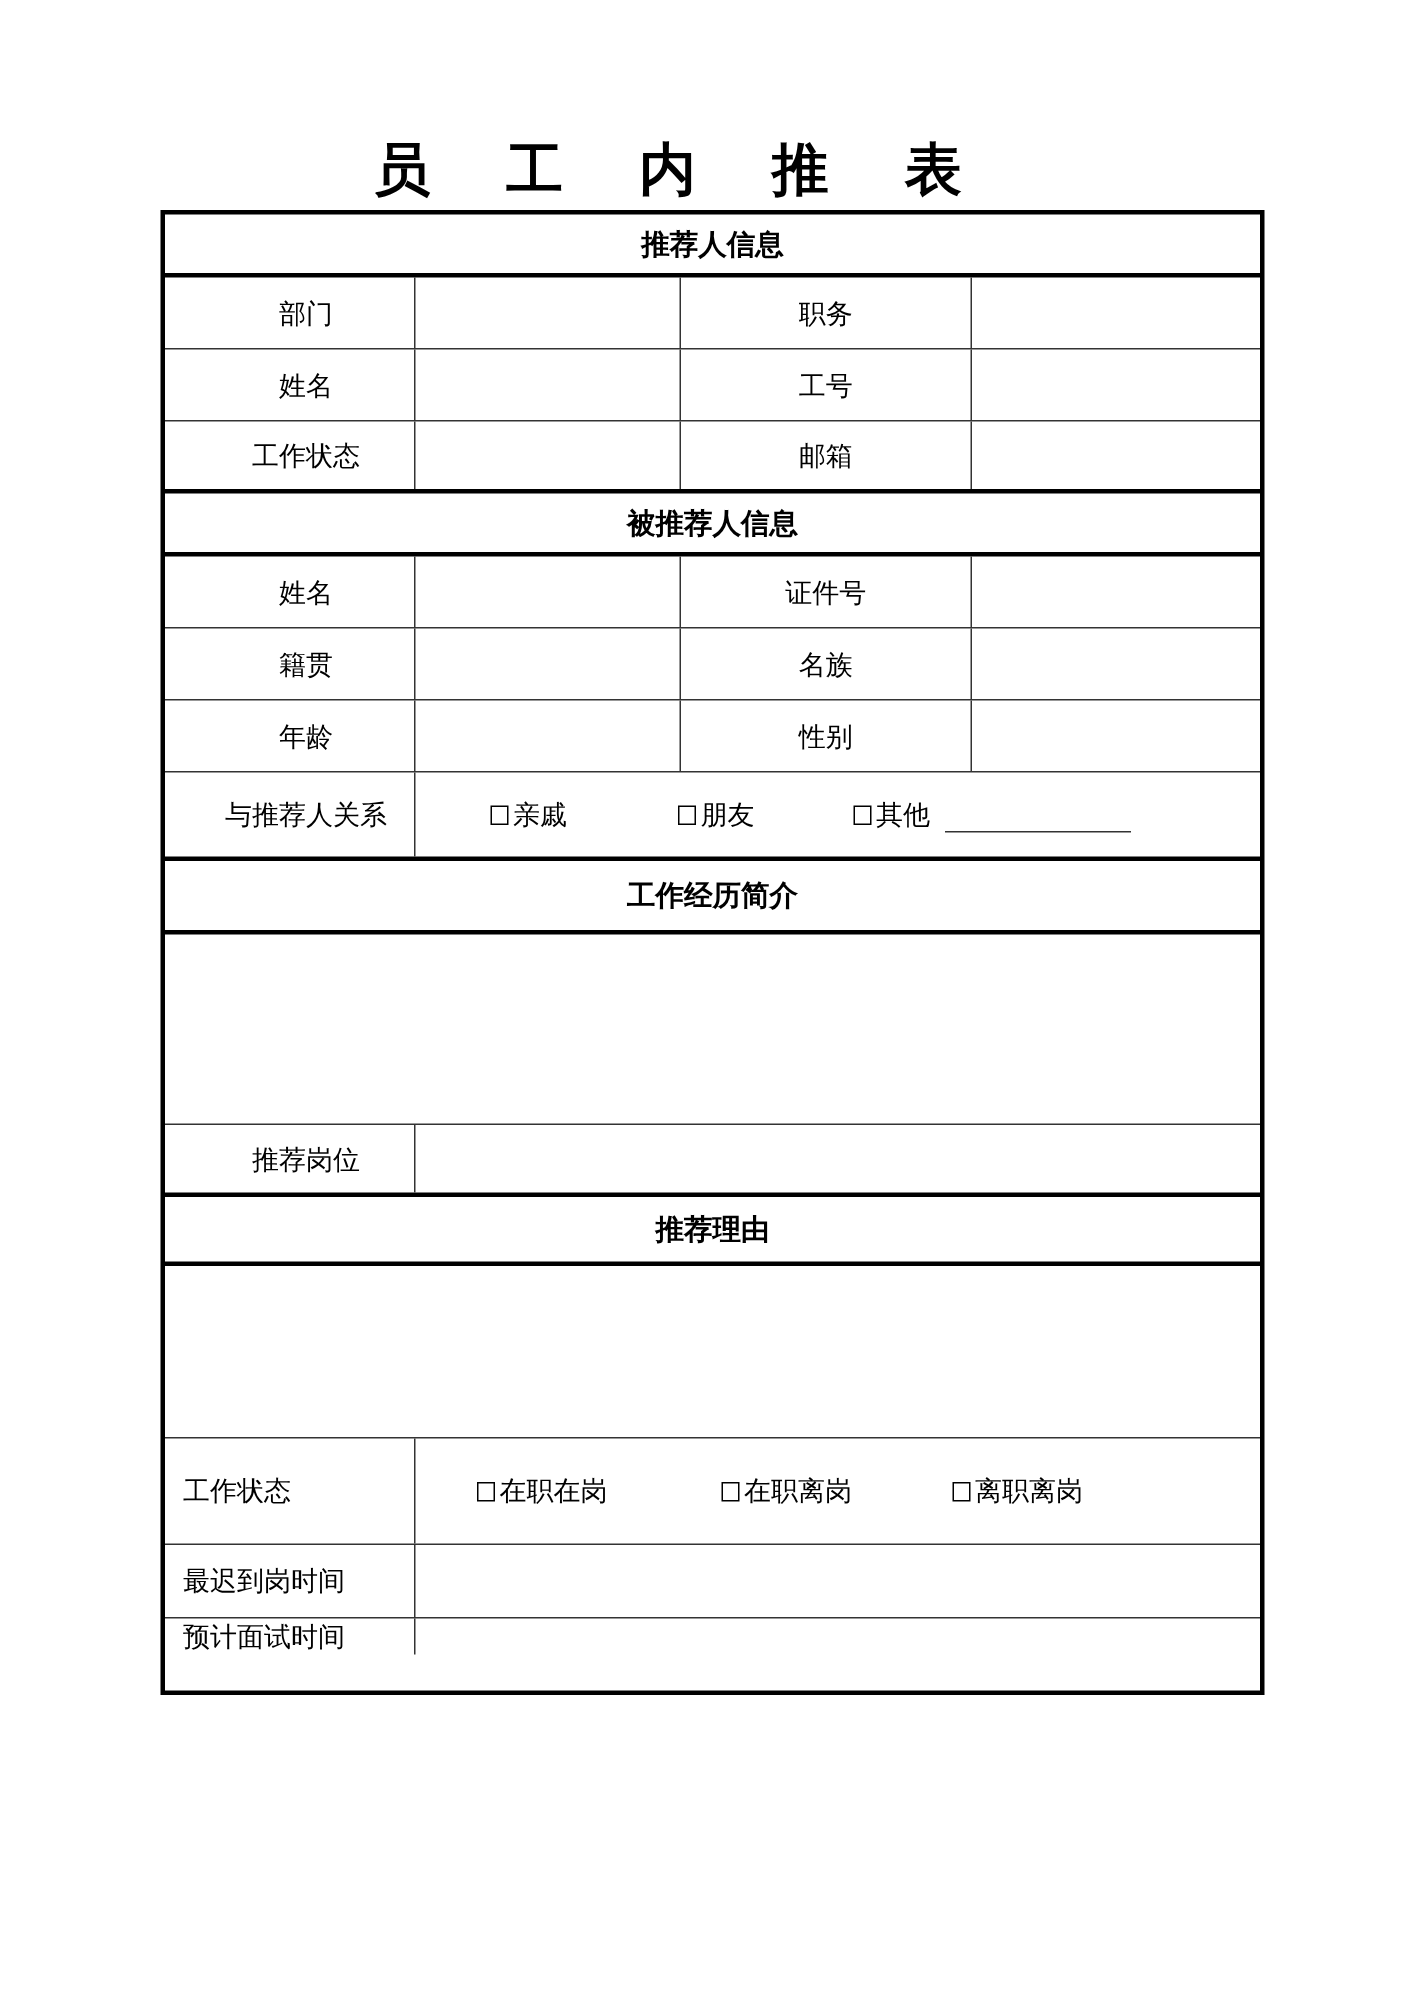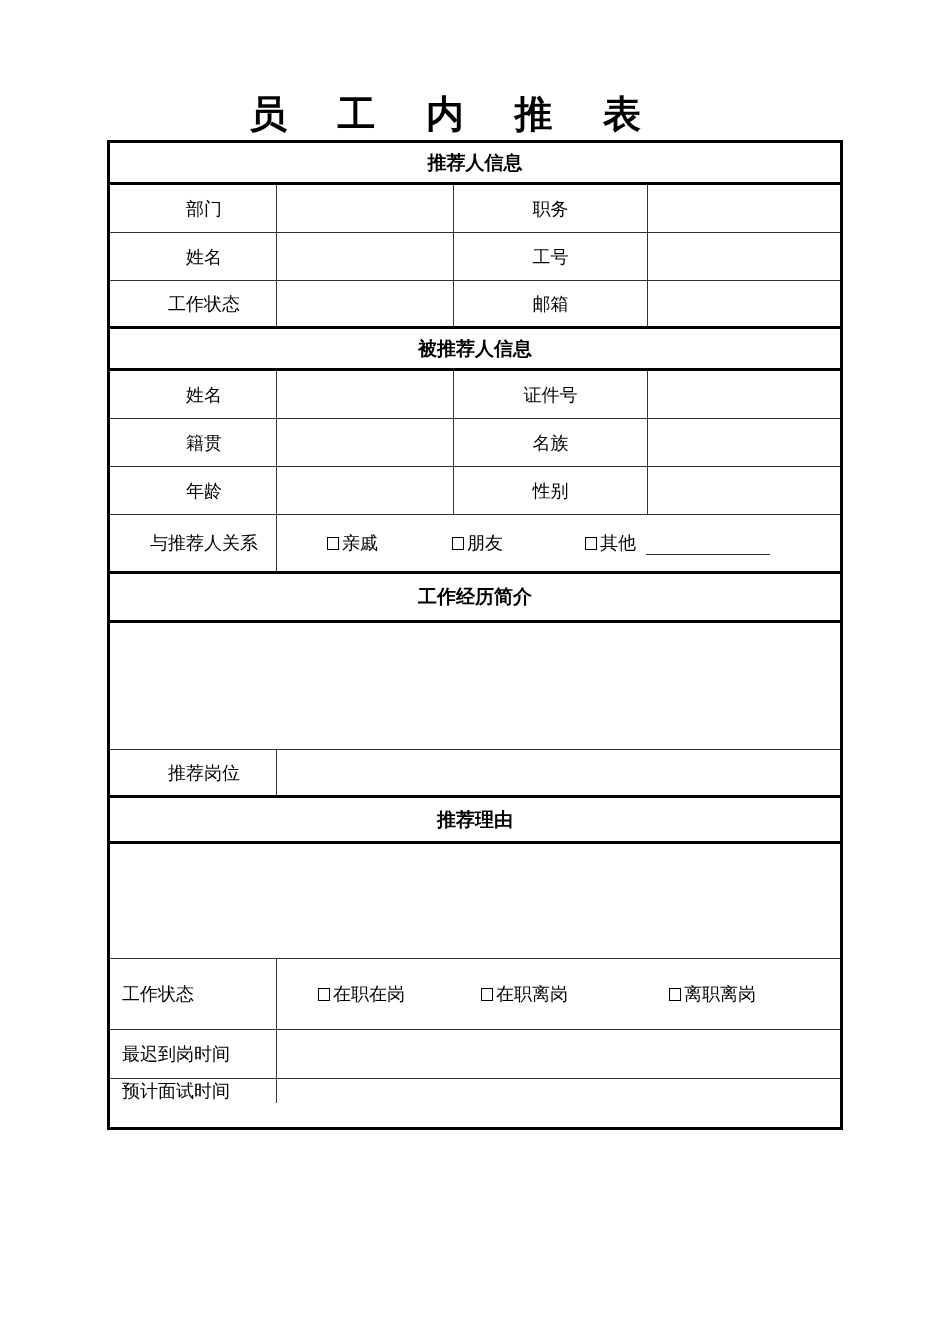--- a/index.html
+++ b/index.html
@@ -79,21 +79,21 @@
 
   <div class="row thick" style="height:59px">
     <div class="cell c1">与推荐人关系</div>
     <div class="cell cwide opts relcell">
       <span class="opt" style="left:50px">
         <span class="cb"></span><span>亲戚</span>
       </span>
       <span class="opt" style="left:175px">
         <span class="cb"></span><span>朋友</span>
       </span>
-      <span class="opt" style="left:308px">
+      <span class="opt" style="left:292px">
         <span class="cb"></span><span>其他</span><span class="blank"></span>
       </span>
     </div>
   </div>
 
   <div class="row thick" style="height:49px">
     <div class="cell section">工作经历简介</div>
   </div>
   <div class="row" style="height:127px">
     <div class="cell cwide"></div>
@@ -111,21 +111,21 @@
   </div>
   <div class="row" style="height:71px">
     <div class="cell c1 left">工作状态</div>
     <div class="cell cwide opts statcell">
       <span class="opt" style="left:41px">
         <span class="cb"></span><span>在职在岗</span>
       </span>
       <span class="opt" style="left:204px">
         <span class="cb"></span><span>在职离岗</span>
       </span>
-      <span class="opt" style="left:392px">
+      <span class="opt" style="left:358px">
         <span class="cb"></span><span>离职离岗</span>
       </span>
     </div>
   </div>
   <div class="row" style="height:49px">
     <div class="cell c1 left">最迟到岗时间</div>
     <div class="cell cwide"></div>
   </div>
   <div class="row" style="height:48px">
     <div class="cell c1 left">预计面试时间</div>

